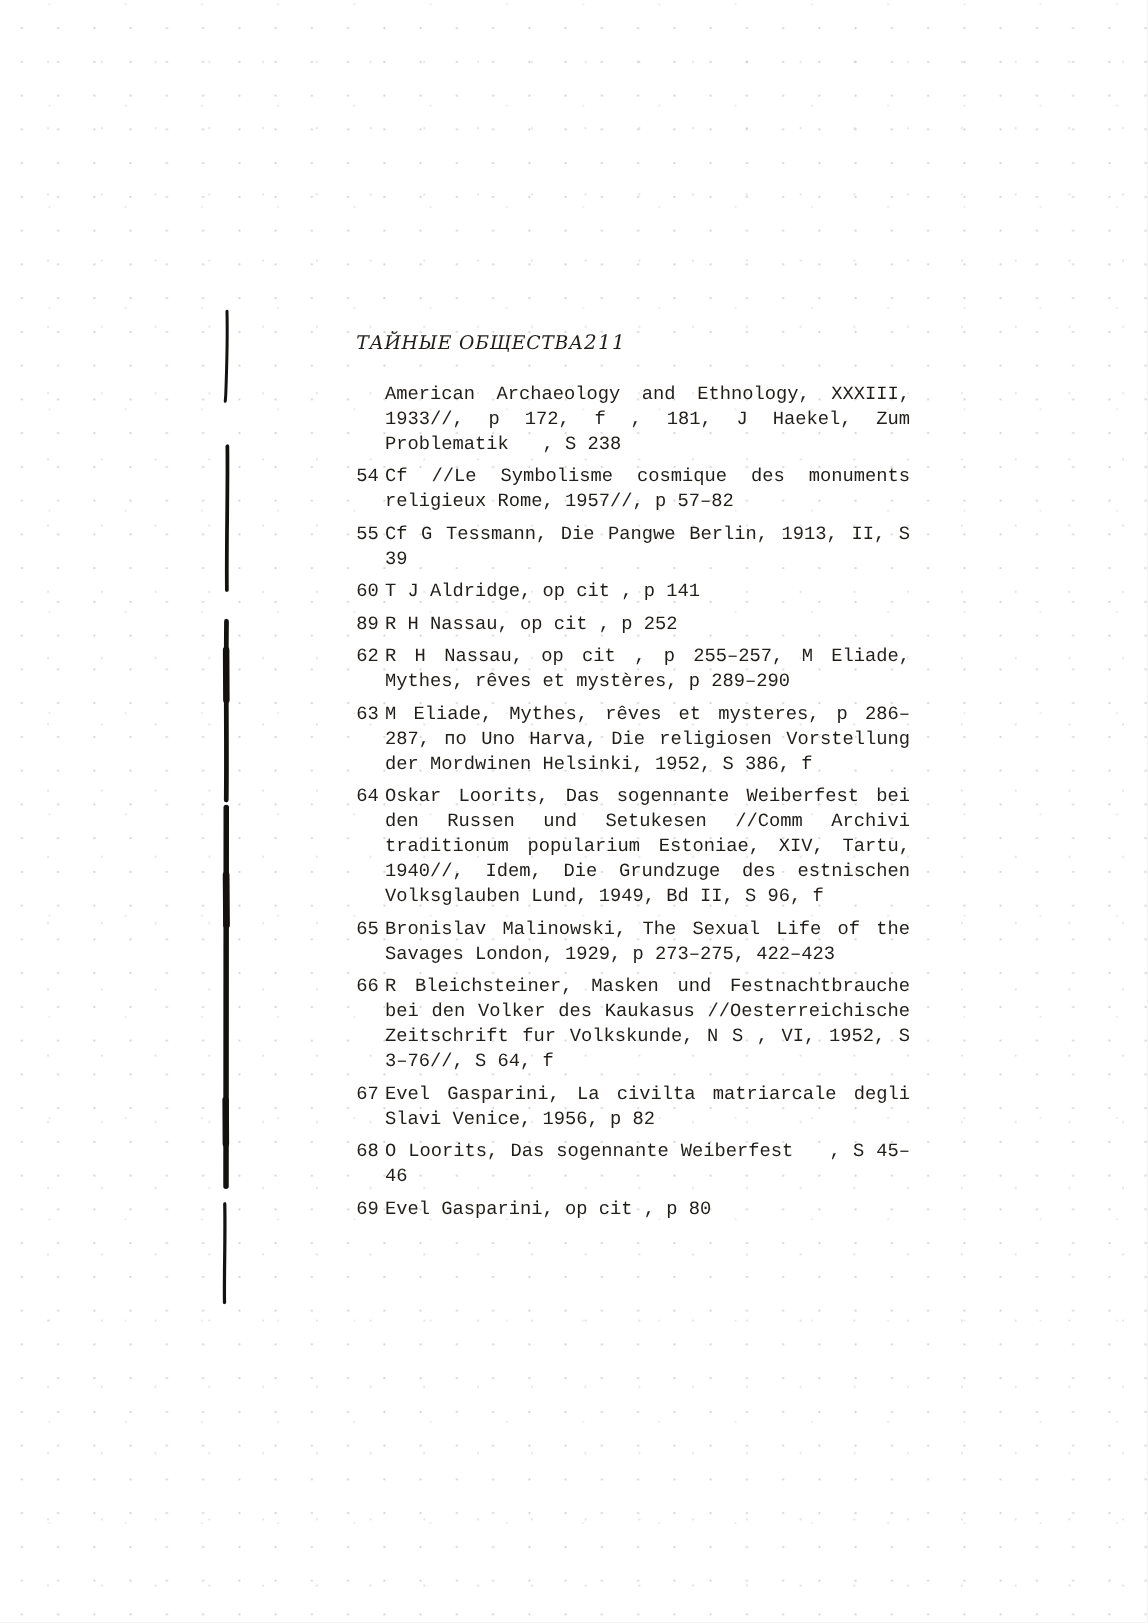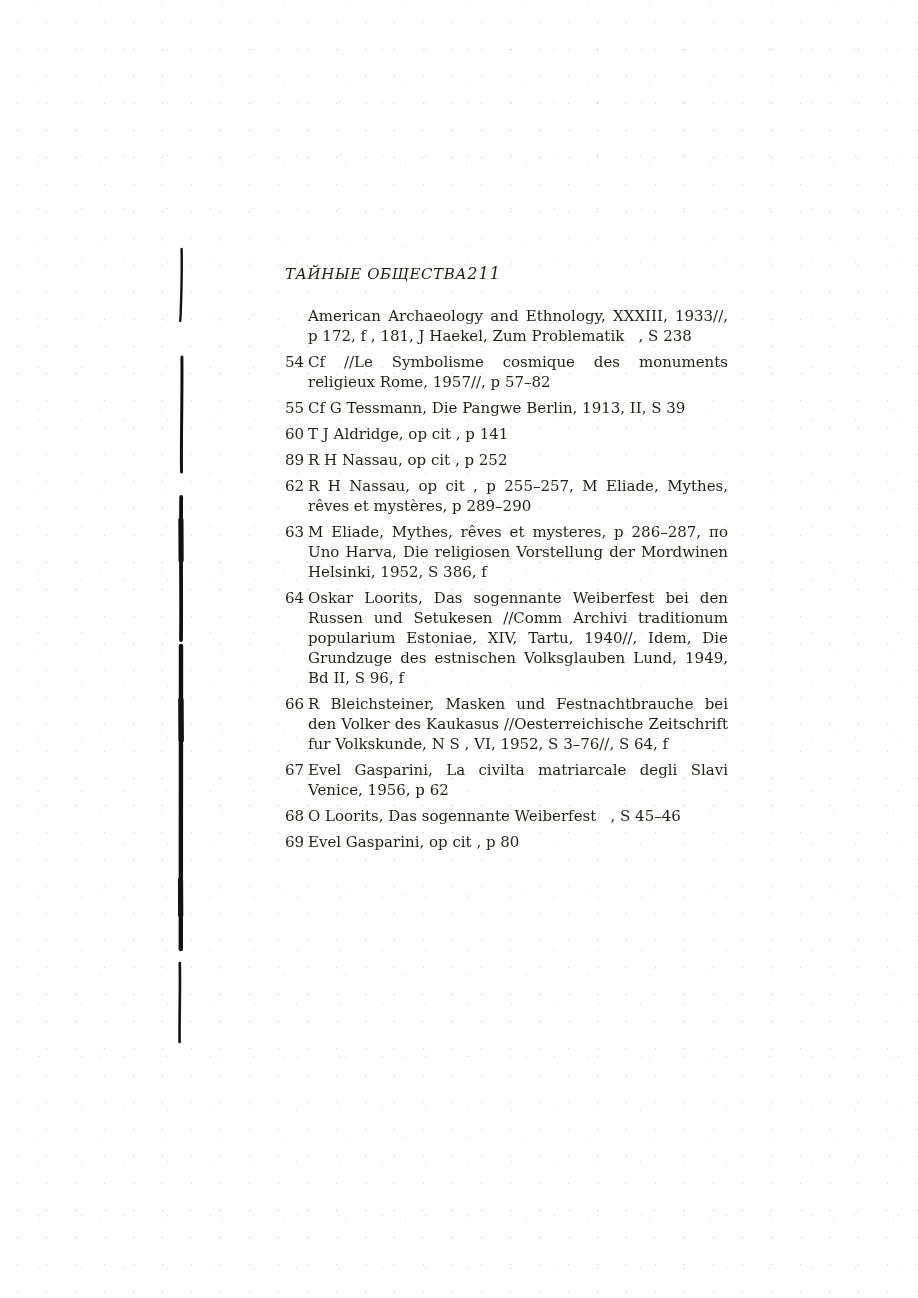--- a/index.html
+++ b/index.html
@@ -51,20 +51,21 @@
     font-size: 16px;
     letter-spacing: 1px;
   }
   .notes .note {
     font-size: 15px;
     line-height: 20px;
     margin: 0 0 6px 0;
     text-align: justify;
     padding-left: 23px;
     text-indent: -23px;
+    font-family: Liberation Mono, monospace;
   }
   .notes .note .num {
     display: inline-block;
     width: 23px;
     text-indent: 0;
   }
   .notes .note.cont {
     text-indent: 0;
   }
 </style>
@@ -94,20 +95,21 @@
 
     <div class="notes">
         <div class="note cont"><span>American Archaeology and Ethnology, XXXIII, 1933//, p 172, f , 181, J Haekel, Zum Problematik&nbsp;&nbsp;&nbsp;, S 238</span></div>
         <div class="note"><span class="num">54</span><span>Cf //Le Symbolisme cosmique des monuments religieux Rome, 1957//, p 57–82</span></div>
         <div class="note"><span class="num">55</span><span>Cf G Tessmann, Die Pangwe Berlin, 1913, II, S 39</span></div>
         <div class="note"><span class="num">60</span><span>T J Aldridge, op cit , p 141</span></div>
         <div class="note"><span class="num">89</span><span>R H Nassau, op cit , p 252</span></div>
         <div class="note"><span class="num">62</span><span>R H Nassau, op cit , p 255–257, M Eliade, Mythes, rêves et mystères, p 289–290</span></div>
         <div class="note"><span class="num">63</span><span>M Eliade, Mythes, rêves et mysteres, p 286–287, по Uno Harva, Die religiosen Vorstellung der Mordwinen Helsinki, 1952, S 386, f</span></div>
         <div class="note"><span class="num">64</span><span>Oskar Loorits, Das sogennante Weiberfest bei den Russen und Setukesen //Comm Archivi traditionum popularium Estoniae, XIV, Tartu, 1940//, Idem, Die Grundzuge des estnischen Volksglauben Lund, 1949, Bd II, S 96, f</span></div>
+        <div class="note"><span class="num">65</span><span>Bronislav Malinowski, The Sexual Life of the Savages London, 1929, p 273–275, 422–423</span></div>
         <div class="note"><span class="num">66</span><span>R Bleichsteiner, Masken und Festnachtbrauche bei den Volker des Kaukasus //Oesterreichische Zeitschrift fur Volkskunde, N S , VI, 1952, S 3–76//, S 64, f</span></div>
-        <div class="note"><span class="num">67</span><span>Evel Gasparini, La civilta matriarcale degli Slavi Venice, 1956, p 62</span></div>
+        <div class="note"><span class="num">67</span><span>Evel Gasparini, La civilta matriarcale degli Slavi Venice, 1956, p 82</span></div>
         <div class="note"><span class="num">68</span><span>O Loorits, Das sogennante Weiberfest&nbsp;&nbsp;&nbsp;, S 45–46</span></div>
         <div class="note"><span class="num">69</span><span>Evel Gasparini, op cit , p 80</span></div>
       </div>
 
   </div>
 </div>
 
 </body></html>

